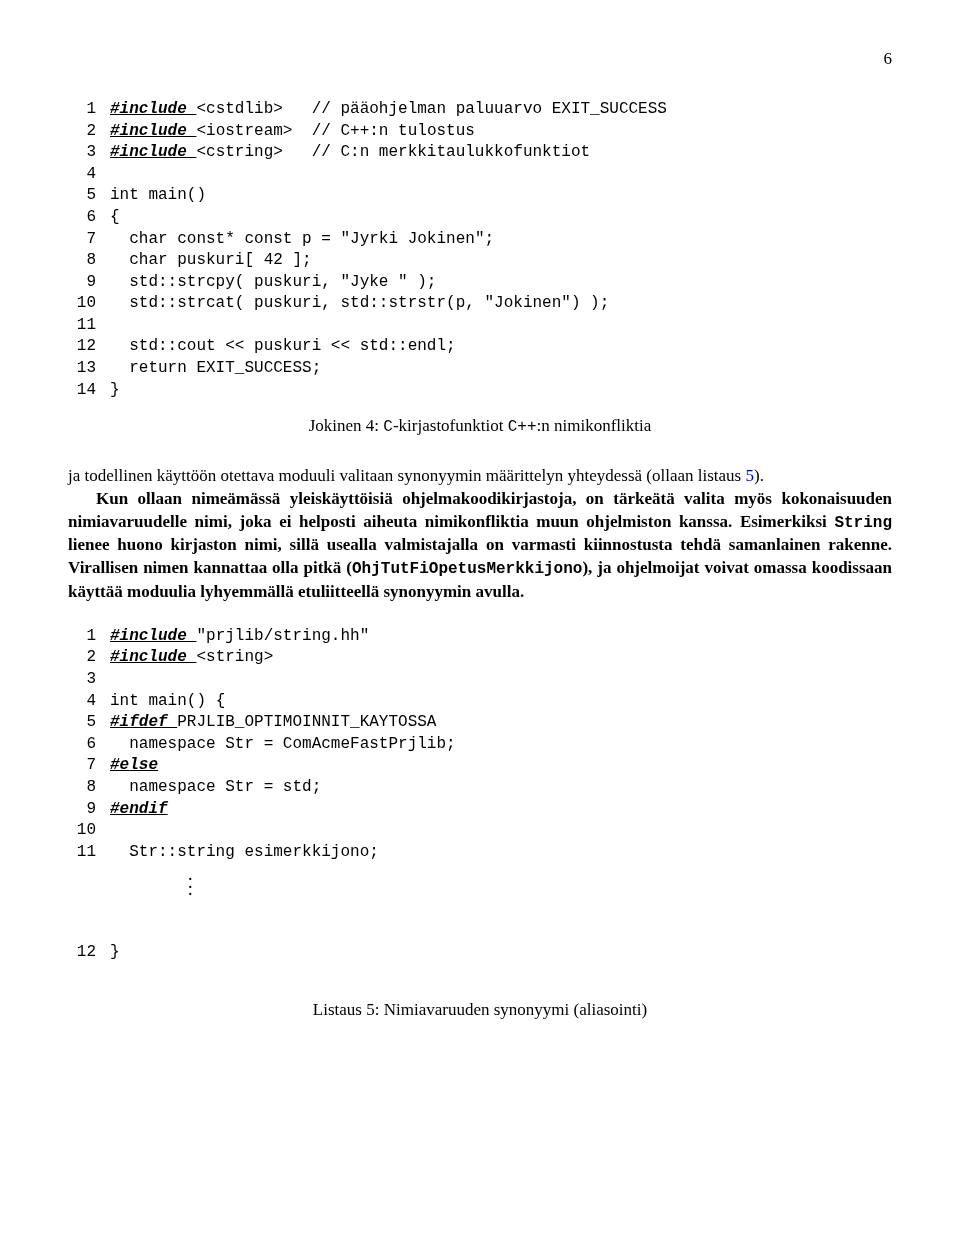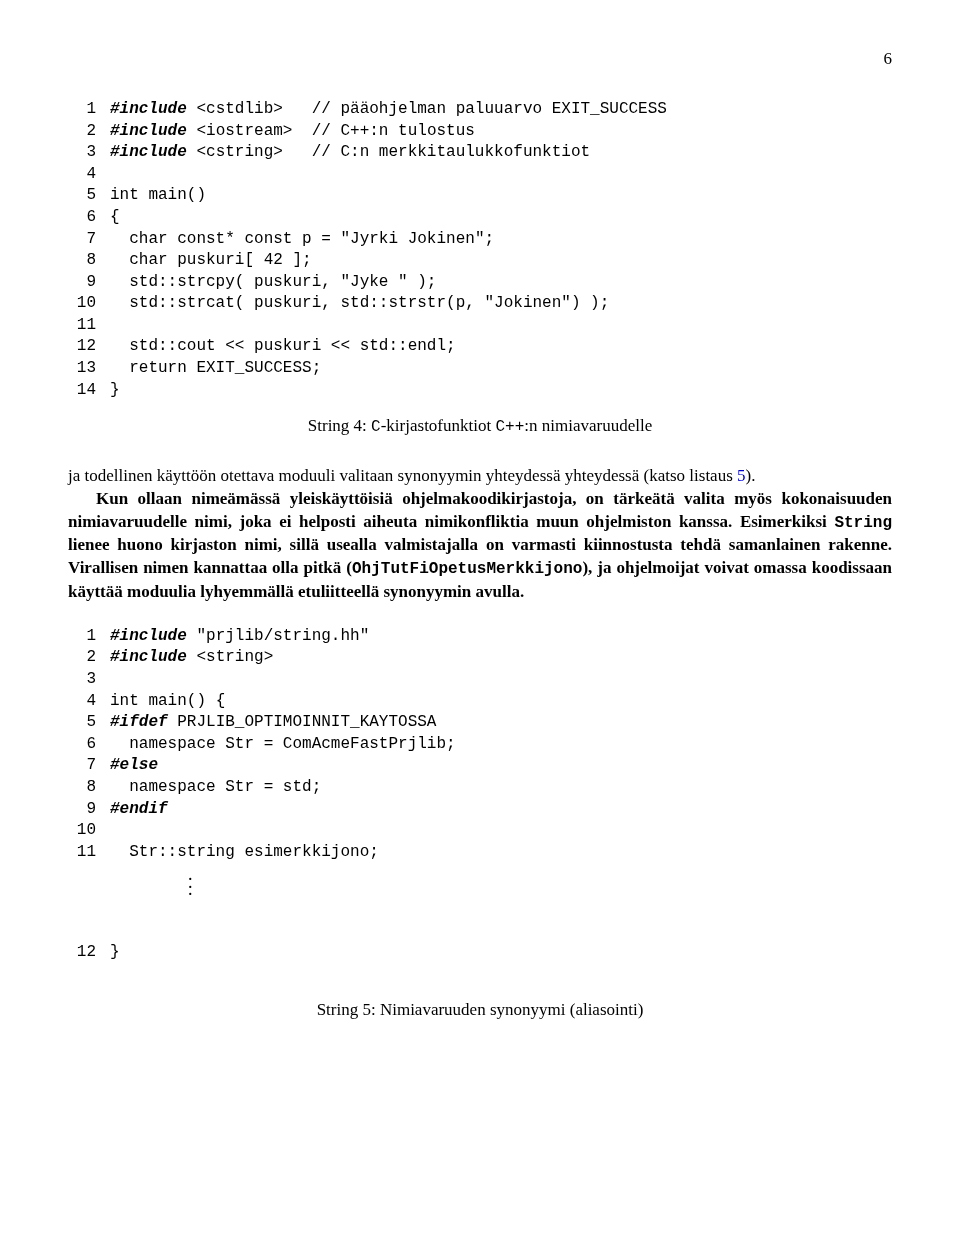--- a/index.html
+++ b/index.html
@@ -31,21 +31,21 @@
     display: inline-block;
     width: 28px;
     text-align: right;
     padding-right: 14px;
     flex-shrink: 0;
   }
   .code-line .code {
     white-space: pre;
   }
   .kw { font-weight: normal; }
-  .kw-it { font-weight: bold; font-style: italic; }
+  .kw-it { font-weight: bold; font-style: italic; text-decoration: underline; }
   .it { }
   .caption {
     text-align: center;
     font-size: 17px;
     margin: 14px 0 26px 0;
   }
   .body-text p {
     margin: 0;
     text-align: justify;
   }
@@ -66,36 +66,36 @@
   }
 </style>
 </head>
 <body>
 
 <div class="page-number">6</div>
 
 <div class="code-block" id="code1"><div class="code-line"><span class="lineno">1</span><span class="code"><span class="kw-it">#include </span><span>&lt;cstdlib&gt;   </span><span class="it">// pääohjelman paluuarvo </span><span>EXIT_SUCCESS</span></span></div><div class="code-line"><span class="lineno">2</span><span class="code"><span class="kw-it">#include </span><span>&lt;iostream&gt;  </span><span class="it">// </span><span>C++</span><span class="it">:n tulostus</span></span></div><div class="code-line"><span class="lineno">3</span><span class="code"><span class="kw-it">#include </span><span>&lt;cstring&gt;   </span><span class="it">// C:n merkkitaulukkofunktiot</span></span></div><div class="code-line"><span class="lineno">4</span><span class="code">&nbsp;</span></div><div class="code-line"><span class="lineno">5</span><span class="code"><span class="kw">int</span><span> main()</span></span></div><div class="code-line"><span class="lineno">6</span><span class="code"><span>{</span></span></div><div class="code-line"><span class="lineno">7</span><span class="code"><span>  </span><span class="kw">char const</span><span>* </span><span class="kw">const</span><span> p = </span><span class="it">"Jyrki Jokinen"</span><span>;</span></span></div><div class="code-line"><span class="lineno">8</span><span class="code"><span>  </span><span class="kw">char</span><span> puskuri[ 42 ];</span></span></div><div class="code-line"><span class="lineno">9</span><span class="code"><span>  std::strcpy( puskuri, </span><span class="it">"Jyke "</span><span> );</span></span></div><div class="code-line"><span class="lineno">10</span><span class="code"><span>  std::strcat( puskuri, std::strstr(p, </span><span class="it">"Jokinen"</span><span>) );</span></span></div><div class="code-line"><span class="lineno">11</span><span class="code">&nbsp;</span></div><div class="code-line"><span class="lineno">12</span><span class="code"><span>  std::cout &lt;&lt; puskuri &lt;&lt; std::endl;</span></span></div><div class="code-line"><span class="lineno">13</span><span class="code"><span>  </span><span class="kw">return</span><span> EXIT_SUCCESS;</span></span></div><div class="code-line"><span class="lineno">14</span><span class="code"><span>}</span></span></div></div>
 
 <div class="caption">
-  <span>String 4: </span><span class="mono">C</span><span>-kirjastofunktiot </span><span class="mono">C++</span><span>:n nimiavaruudelle</span>
+  <span>Jokinen 4: </span><span class="mono">C</span><span>-kirjastofunktiot </span><span class="mono">C++</span><span>:n nimikonfliktia</span>
 </div>
 
 <div class="body-text">
   <p class="first">
-    <span>ja todellinen käyttöön otettava moduuli valitaan synonyymin yhteydessä yhteydessä (katso listaus </span><span class="link">5</span><span>).</span>
+    <span>ja todellinen käyttöön otettava moduuli valitaan synonyymin määrittelyn yhteydessä (ollaan listaus </span><span class="link">5</span><span>).</span>
   </p>
   <p class="indent">
     <span>Kun ollaan nimeämässä yleiskäyttöisiä ohjelmakoodikirjastoja, on tärkeätä valita myös kokonaisuuden nimiavaruudelle nimi, joka ei helposti aiheuta nimikonfliktia muun ohjelmiston kanssa. Esimerkiksi </span><span class="mono">String</span><span> lienee huono kirjaston nimi, sillä usealla valmistajalla on varmasti kiinnostusta tehdä samanlainen rakenne. Virallisen nimen kannattaa olla pitkä (</span><span class="mono">OhjTutFiOpetusMerkkijono</span><span>), ja ohjelmoijat voivat omassa koodissaan käyttää moduulia lyhyemmällä etuliitteellä synonyymin avulla.</span>
   </p>
 </div>
 
 <div style="height:22px"></div>
 
 <div class="code-block" id="code2"><div class="code-line"><span class="lineno">1</span><span class="code"><span class="kw-it">#include </span><span class="it">"prjlib/string.hh"</span></span></div><div class="code-line"><span class="lineno">2</span><span class="code"><span class="kw-it">#include </span><span>&lt;string&gt;</span></span></div><div class="code-line"><span class="lineno">3</span><span class="code">&nbsp;</span></div><div class="code-line"><span class="lineno">4</span><span class="code"><span class="kw">int</span><span> main() {</span></span></div><div class="code-line"><span class="lineno">5</span><span class="code"><span class="kw-it">#ifdef </span><span>PRJLIB_OPTIMOINNIT_KAYTOSSA</span></span></div><div class="code-line"><span class="lineno">6</span><span class="code"><span>  </span><span class="kw">namespace</span><span> Str = ComAcmeFastPrjlib;</span></span></div><div class="code-line"><span class="lineno">7</span><span class="code"><span class="kw-it">#else</span></span></div><div class="code-line"><span class="lineno">8</span><span class="code"><span>  </span><span class="kw">namespace</span><span> Str = std;</span></span></div><div class="code-line"><span class="lineno">9</span><span class="code"><span class="kw-it">#endif</span></span></div><div class="code-line"><span class="lineno">10</span><span class="code">&nbsp;</span></div><div class="code-line"><span class="lineno">11</span><span class="code"><span>  Str::string esimerkkijono;</span></span></div></div>
 <div class="vdots">.<br>.<br>.</div>
 <div class="code-block">
   <div class="code-line">
     <span class="lineno">12</span>
     <span class="code">}</span>
   </div>
 </div>
 
-<div class="caption">String 5: Nimiavaruuden synonyymi (aliasointi)</div>
+<div class="caption">Listaus 5: Nimiavaruuden synonyymi (aliasointi)</div>
 
 </body></html>

